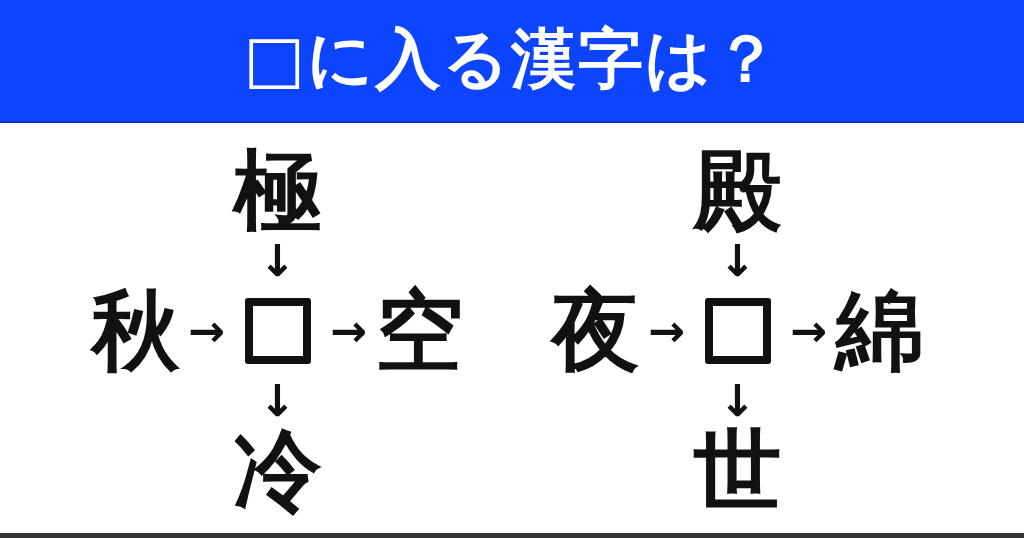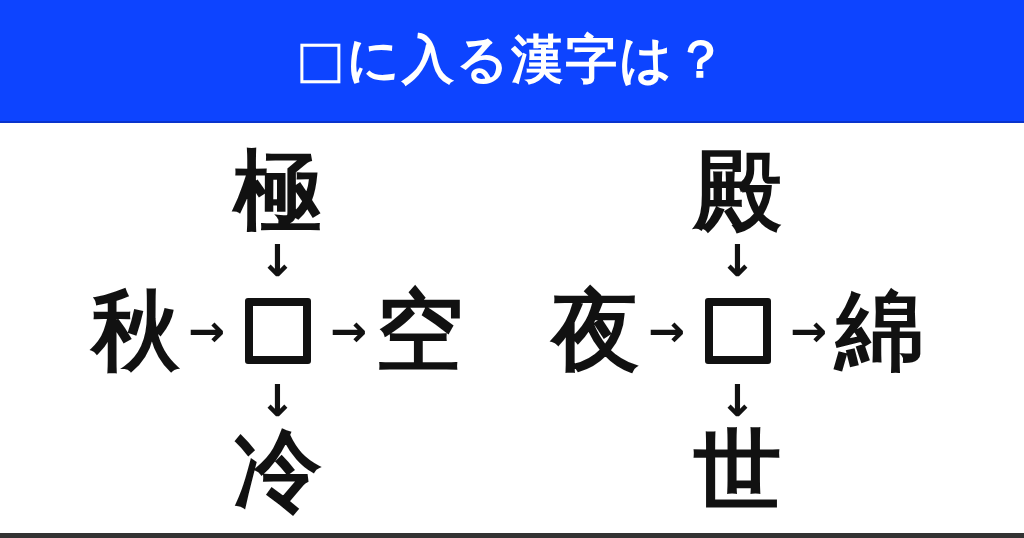--- a/index.html
+++ b/index.html
@@ -24,21 +24,21 @@
     height: 121px;
     background: #0d44ff;
     border-bottom: 2px solid #0a33cc;
     display: flex;
     align-items: center;
     justify-content: center;
     flex: 0 0 auto;
   }
   .banner-title {
     color: #ffffff;
-    font-size: 52px;
+    font-size: 65px;
     font-weight: 700;
     letter-spacing: 2px;
     line-height: 1;
     white-space: nowrap;
     transform: translateY(-2px);
   }
   
   .puzzle-area {
     flex: 1 1 auto;
     display: flex;

